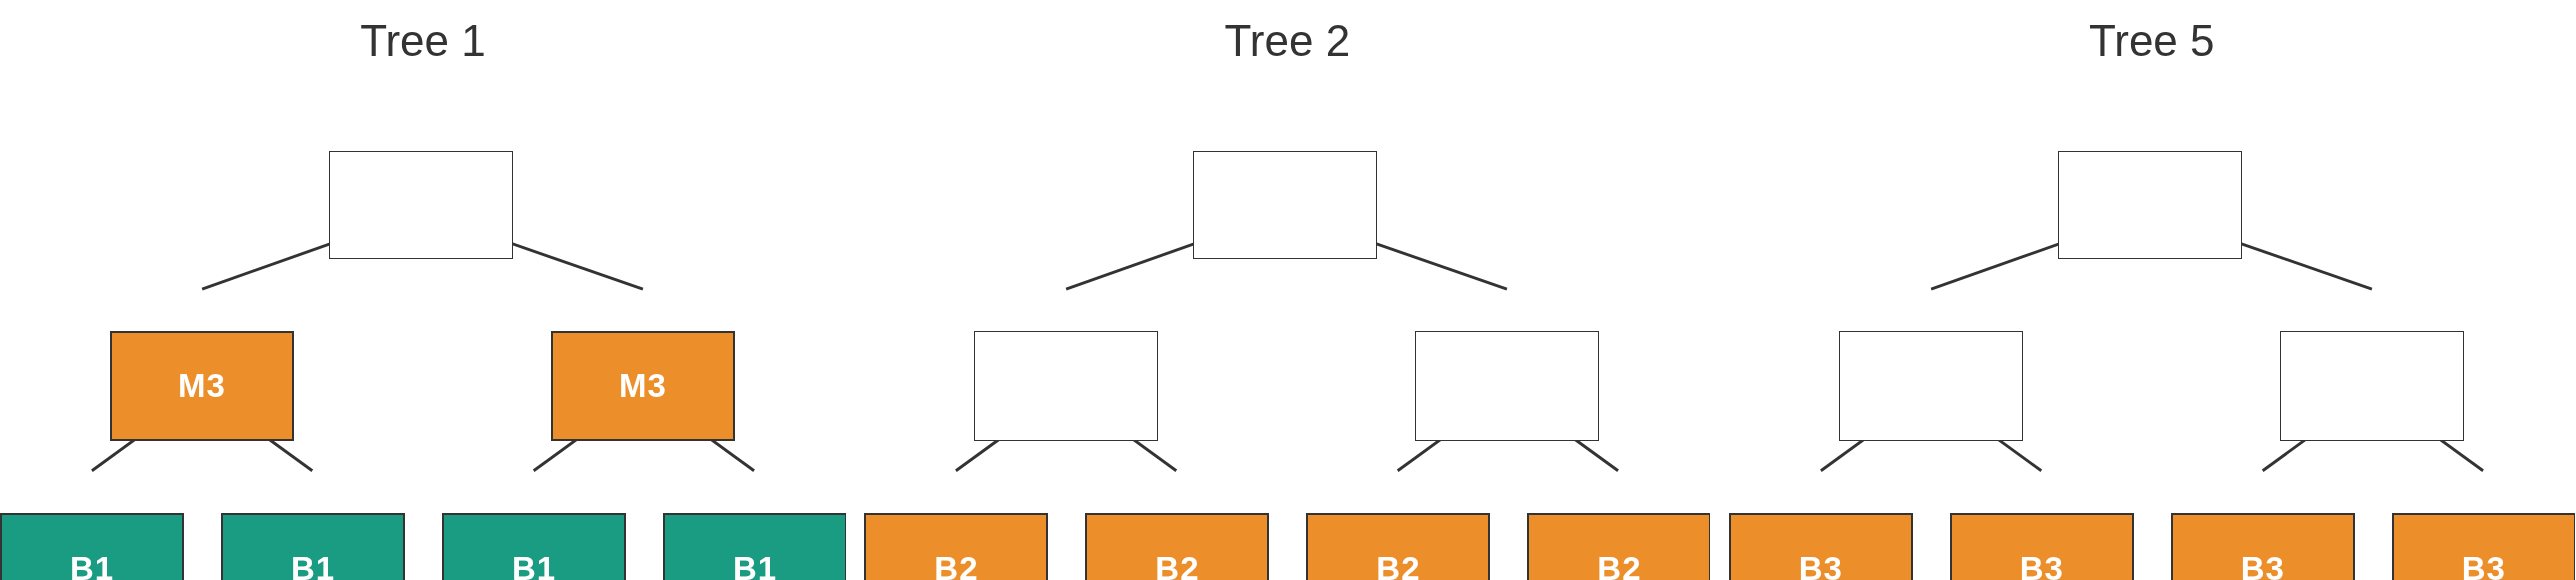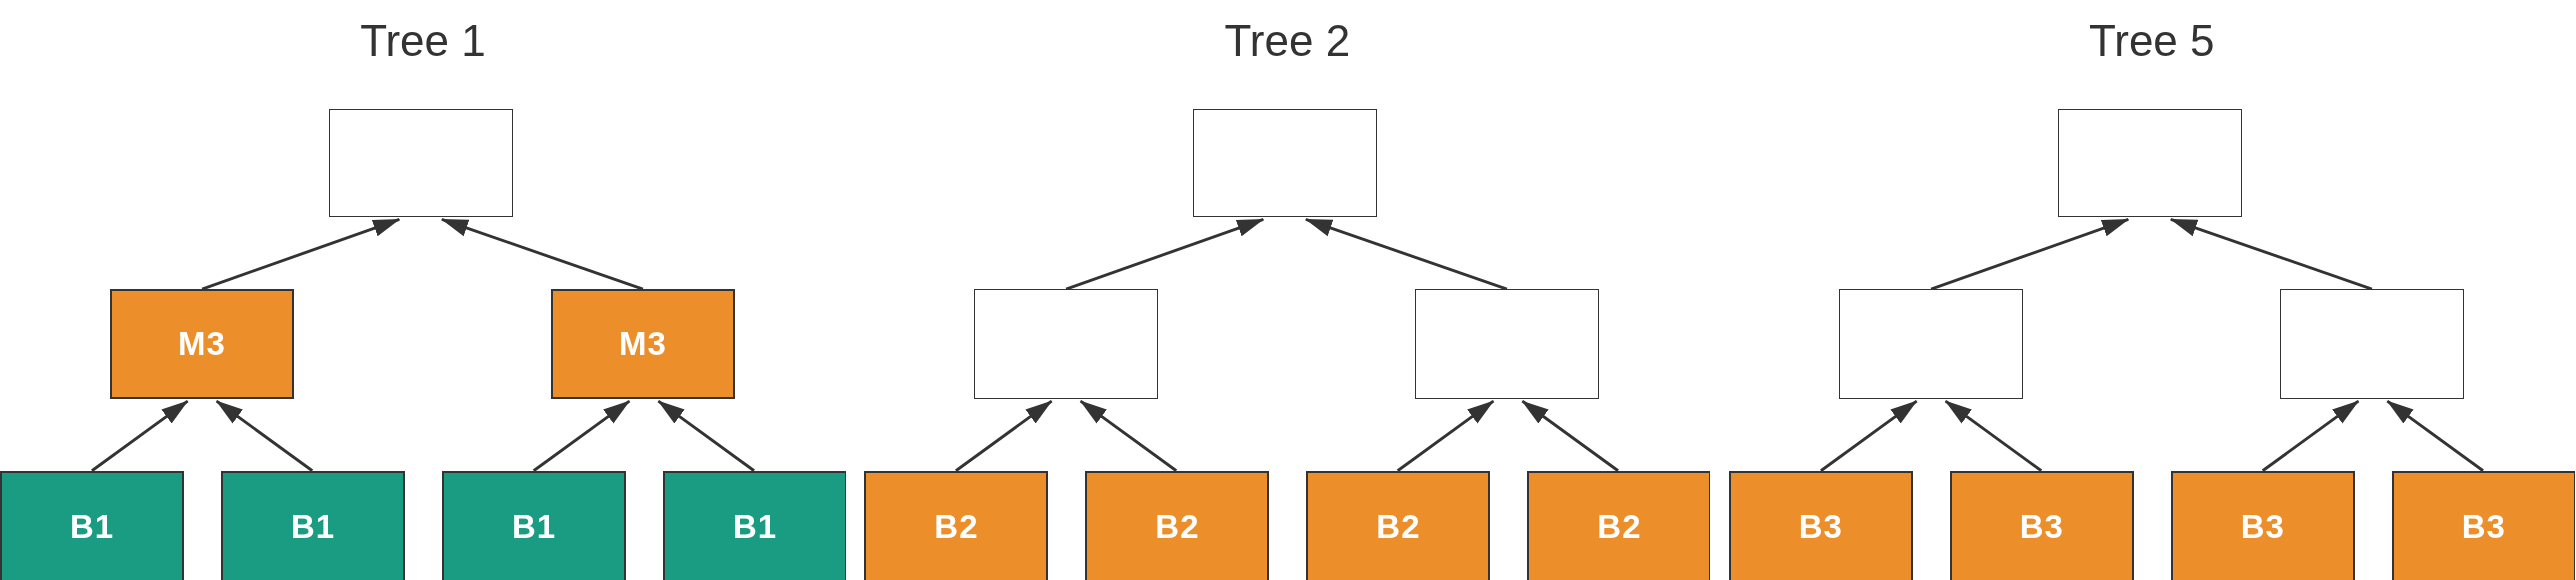--- a/index.html
+++ b/index.html
@@ -40,20 +40,21 @@
     pointer-events: none;
   }
   .edges line { stroke: var(--c-arrow, #333333); stroke-width: 3; }
   .edges .arrowhead { fill: var(--c-arrow, #333333); }
   .node {
     position: absolute;
     box-sizing: border-box;
     display: flex;
     align-items: center;
     justify-content: center;
+    margin-top: 42px;
   }
   .node[data-color="white"]  { background: #ffffff; border: 1.9px solid var(--c-border, #333333); }
   .node[data-color="orange"] { background: var(--c-orange, #EC8F2A); border: 2.9px solid var(--c-border, #333333); }
   .node[data-color="teal"]   { background: var(--c-teal, #199C82);  border: 2.9px solid var(--c-border, #333333); }
   .node-label {
     font-size: 33px;
     font-weight: bold;
     color: var(--c-label_text, #ffffff);
     letter-spacing: 1px;
   }

